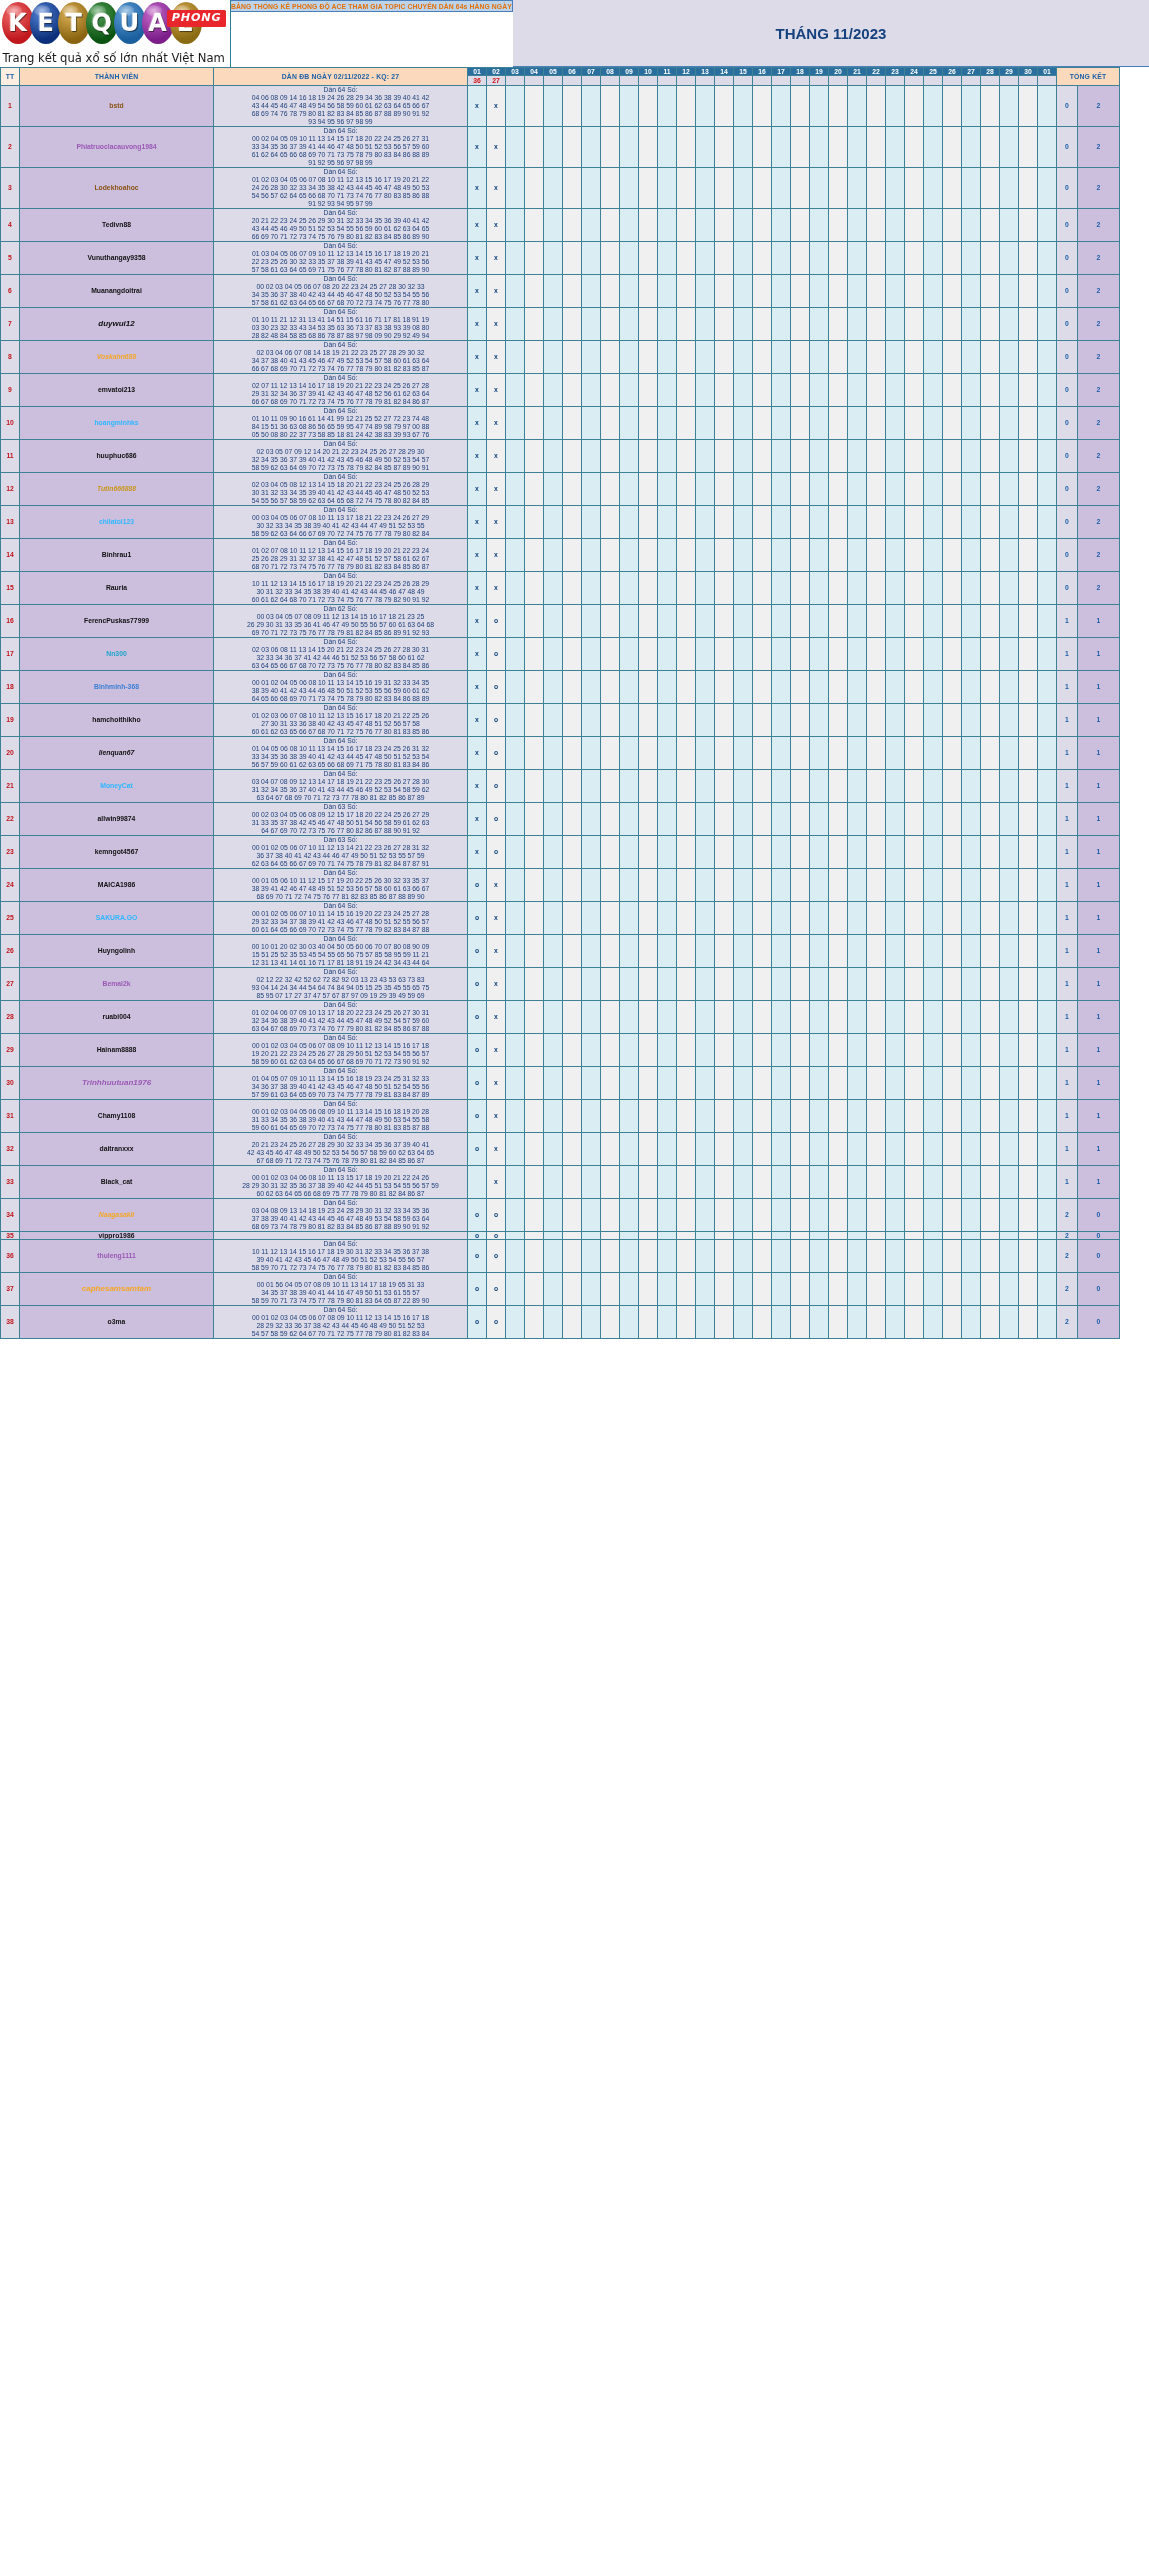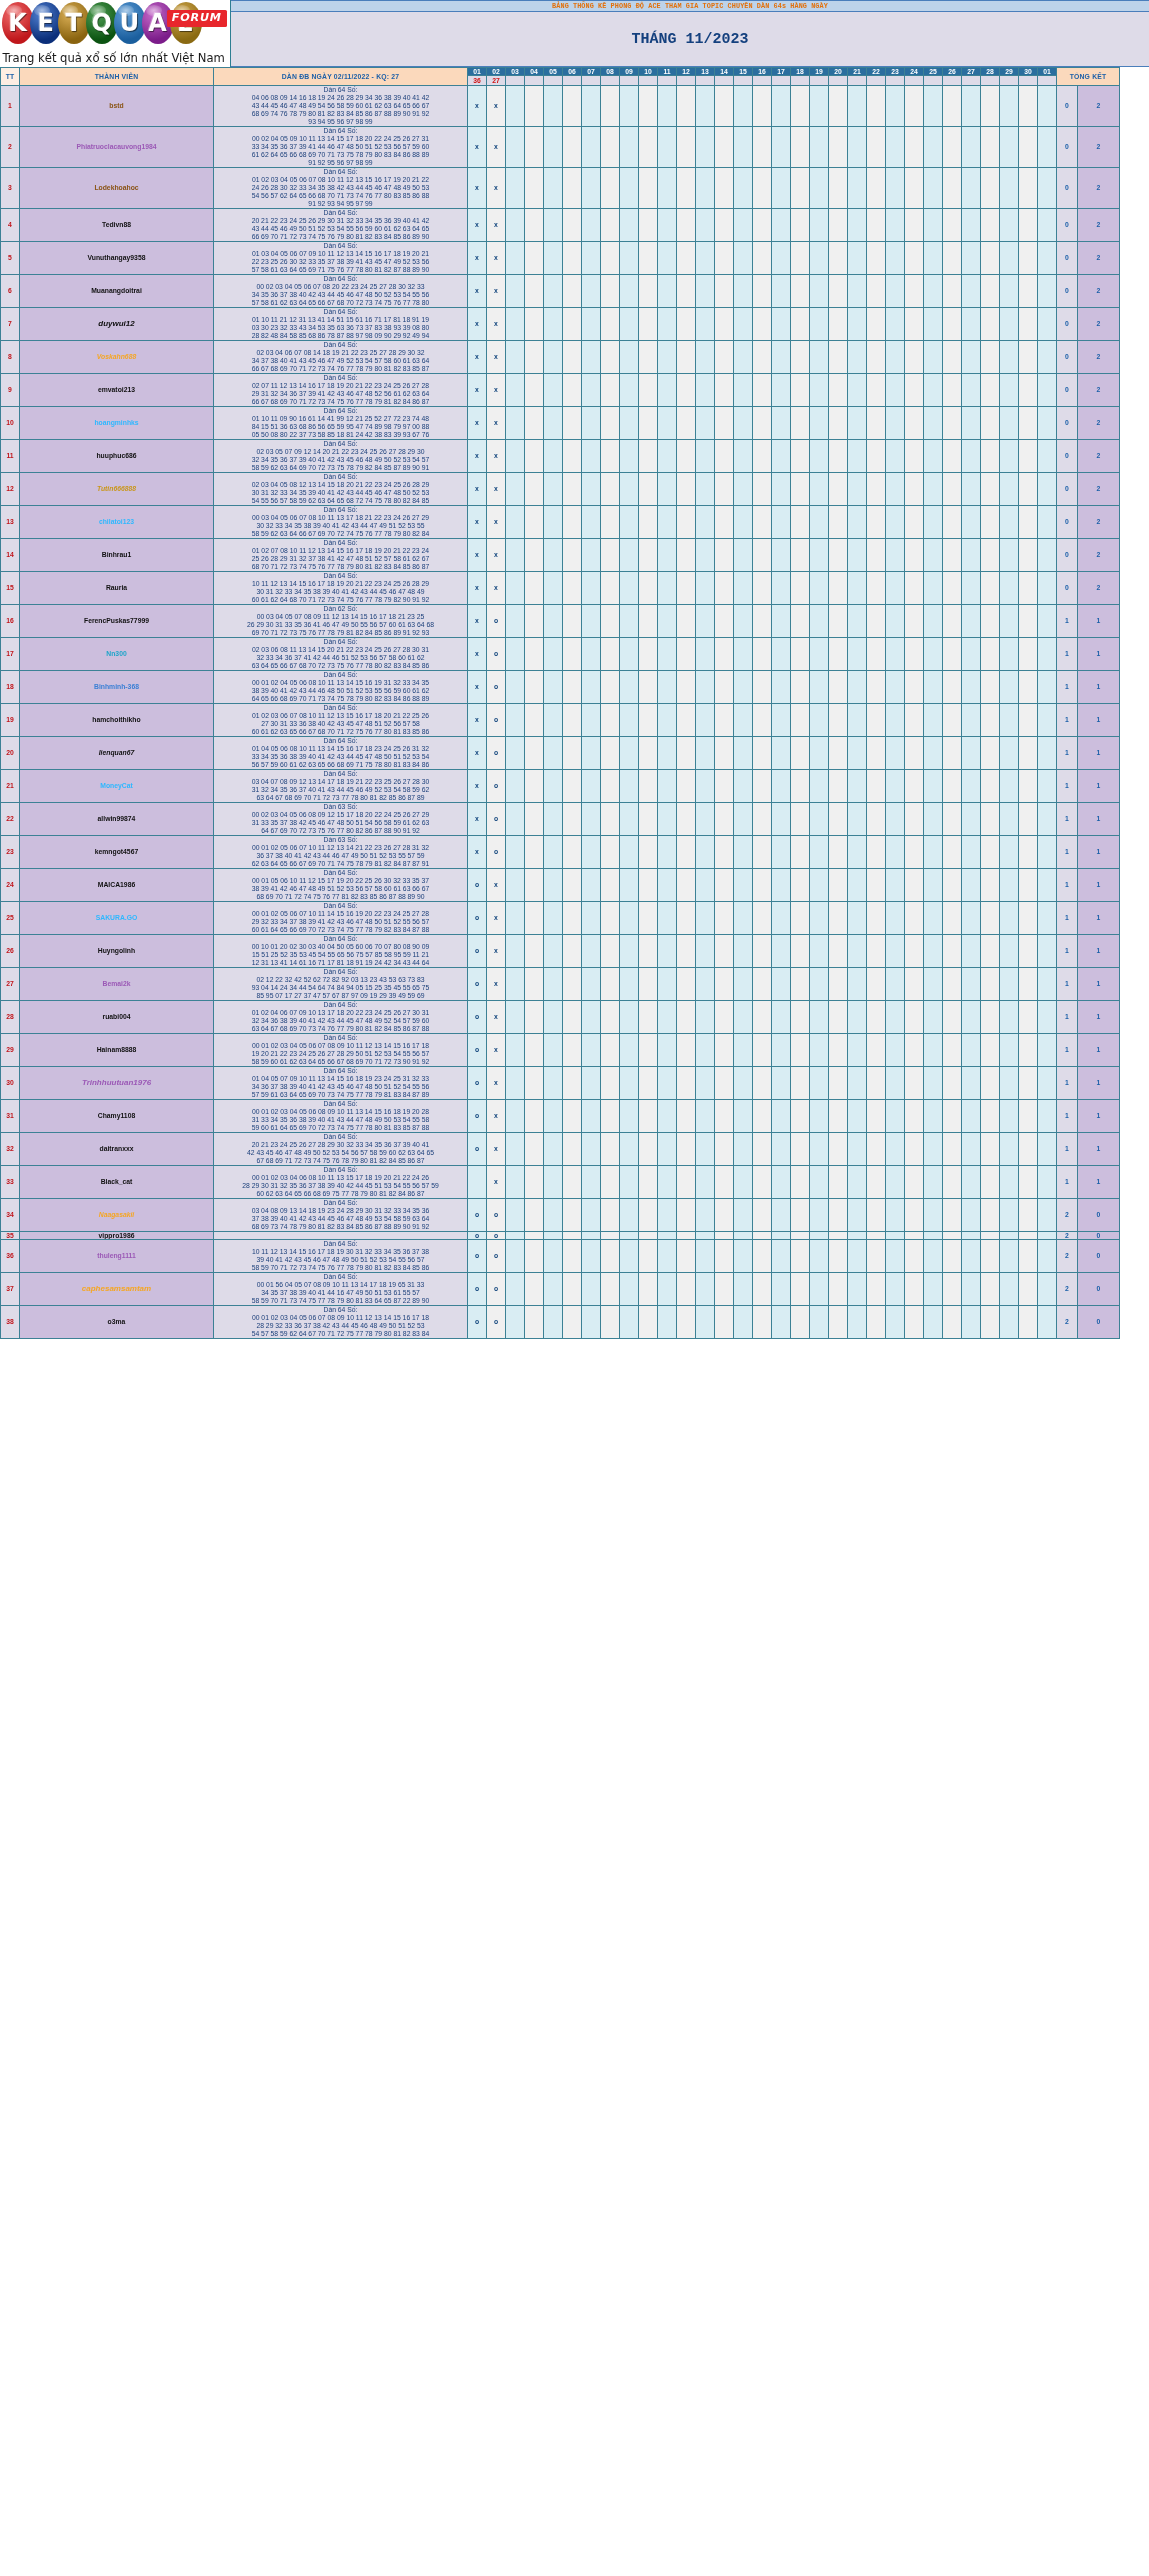--- a/index.html
+++ b/index.html
@@ -76,22 +76,21 @@
     position: absolute;
     left: 2.4px; bottom: 1.6px;
     font-family: "DejaVu Sans", sans-serif;
     font-size: 11.6px;
     color: #1a1a1a;
     white-space: nowrap;
   }
   .banner-right {
     flex: 1;
     display: flex;
-    flex-direction: column;
-    font-family: Liberation Mono, monospace;
+    flex-direction: row;
   }
   .banner-title-bar {
     height: 12px;
     background: #bdd3ea;
     border: 0.8px solid #4a7ebb;
     border-left: none;
     display: flex; align-items: center; justify-content: center;
     color: #e2700a;
     font-size: 6.8px;
     font-weight: bold;
@@ -194,21 +193,21 @@
     <div class="logo-cell">
       <div class="logo-word" id="logo-word">
           <div class="logo-ball lb1">K</div>
           <div class="logo-ball lb2">E</div>
           <div class="logo-ball lb3">T</div>
           <div class="logo-ball lb4">Q</div>
           <div class="logo-ball lb5">U</div>
           <div class="logo-ball lb6">A</div>
           <div class="logo-ball lb7">2</div>
         </div>
-      <div class="logo-forum">FORUM</div>
+      <div class="logo-forum">PHONG</div>
       <div class="logo-tagline">Trang kết quả xổ số lớn nhất Việt Nam</div>
     </div>
     <div class="banner-right">
       <div class="banner-title-bar">BẢNG THỐNG KÊ PHONG ĐỘ ACE THAM GIA TOPIC CHUYÊN DÀN 64s HÀNG NGÀY</div>
       <div class="banner-month-bar">THÁNG 11/2023</div>
     </div>
   </div>
 
   <table class="grid">
     <colgroup id="cols">

